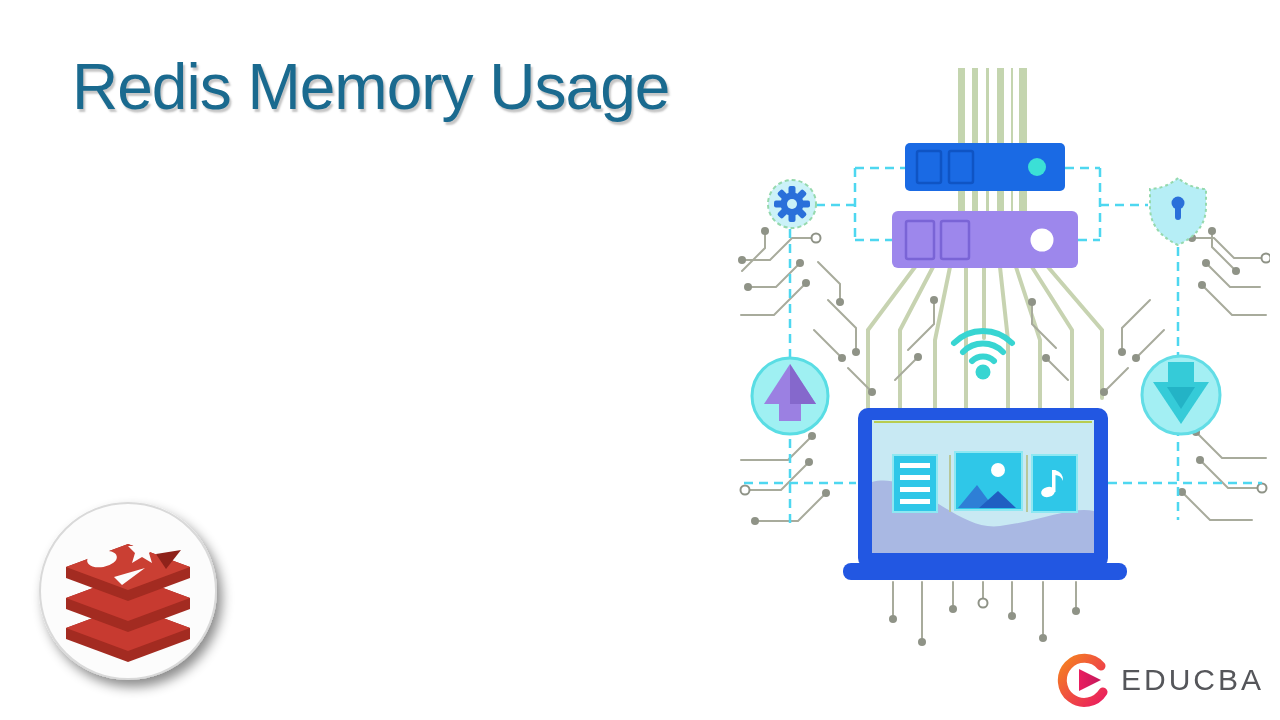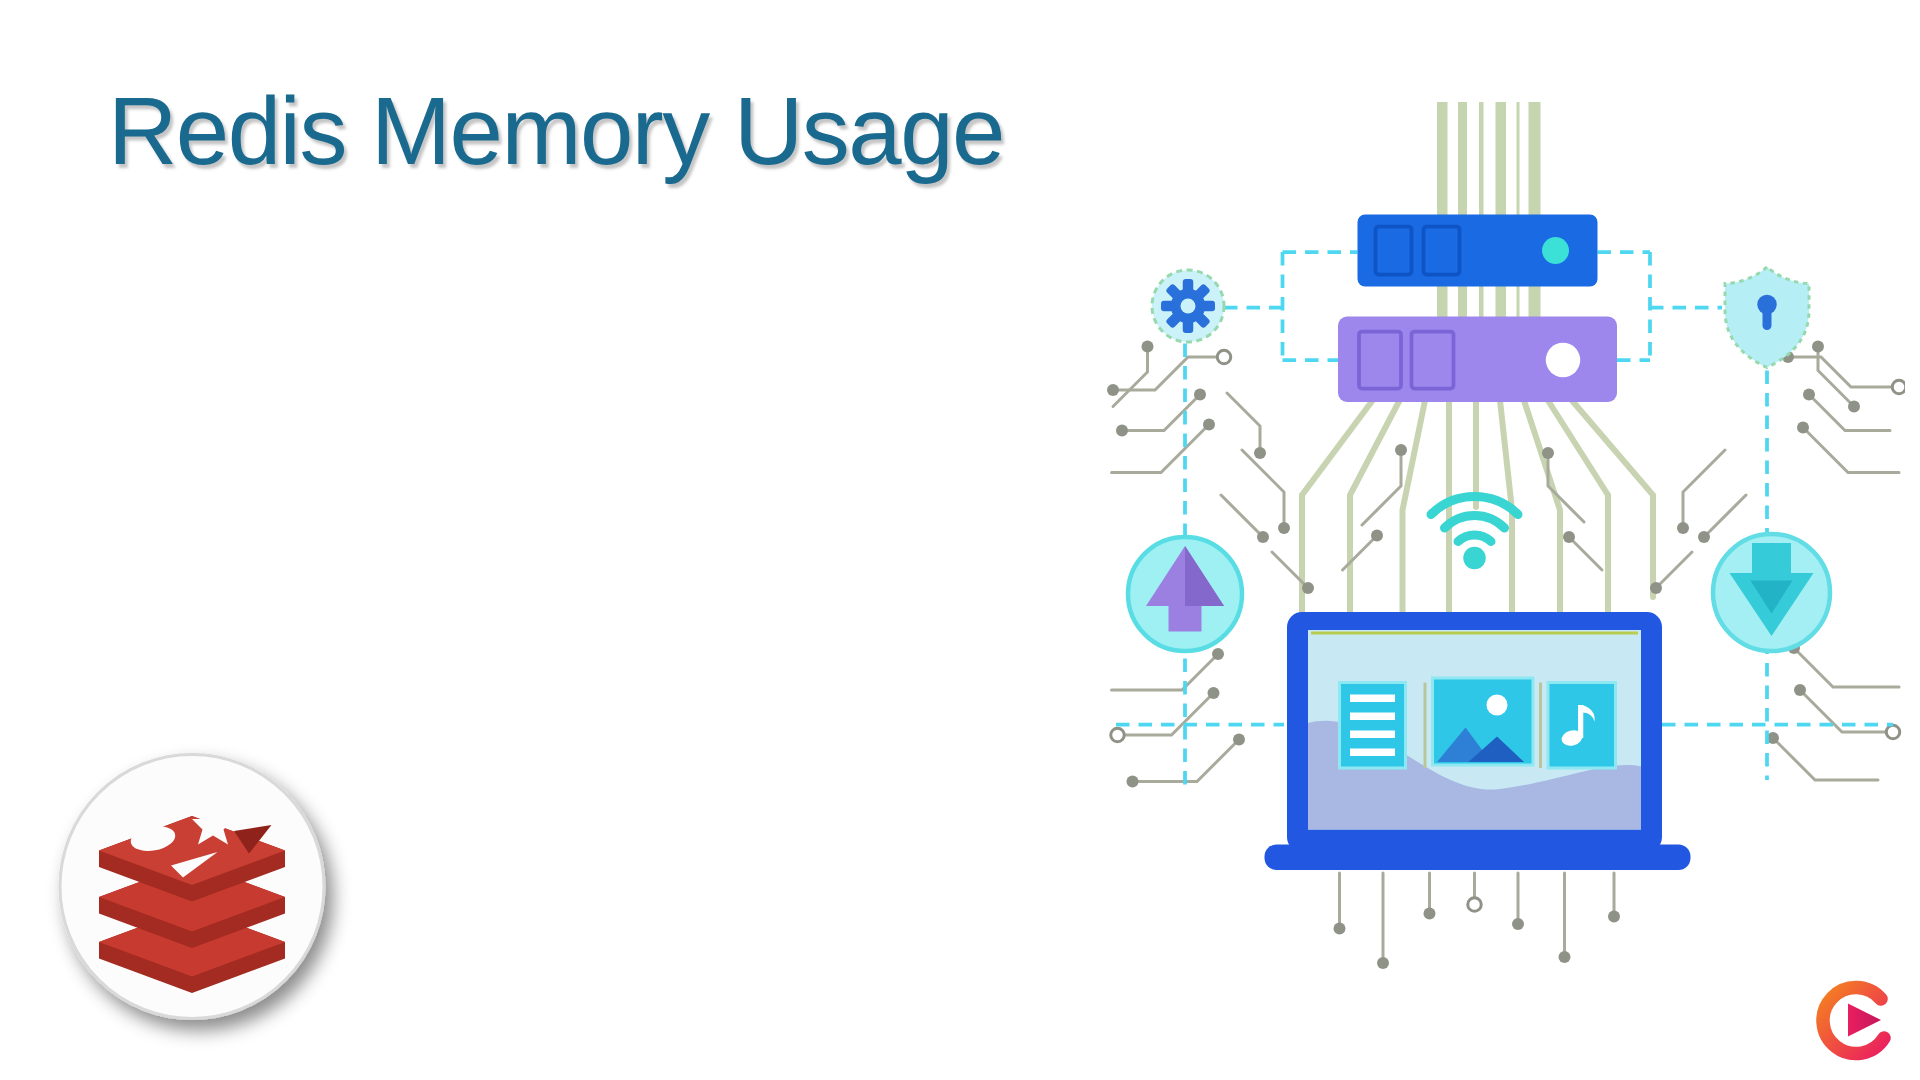--- a/index.html
+++ b/index.html
@@ -277,13 +277,14 @@
         <stop offset="1" stop-color="#EA1E5F"></stop>
       </linearGradient>
       <linearGradient id="edg2" x1="0" y1="0" x2="1" y2="0">
         <stop offset="0" stop-color="#EA1E5F"></stop>
         <stop offset="1" stop-color="#C2185B"></stop>
       </linearGradient>
     </defs>
     <path d="M44,14 A22,22 0 1 0 46,40" fill="none" stroke="url(#edg)" stroke-width="9" stroke-linecap="round"></path>
     <polygon points="22,17 44,28 22,39" fill="url(#edg2)"></polygon>
   </svg>
+  <span class="brand-text">EDUCBA</span>
 </div>
 
 </body></html>

